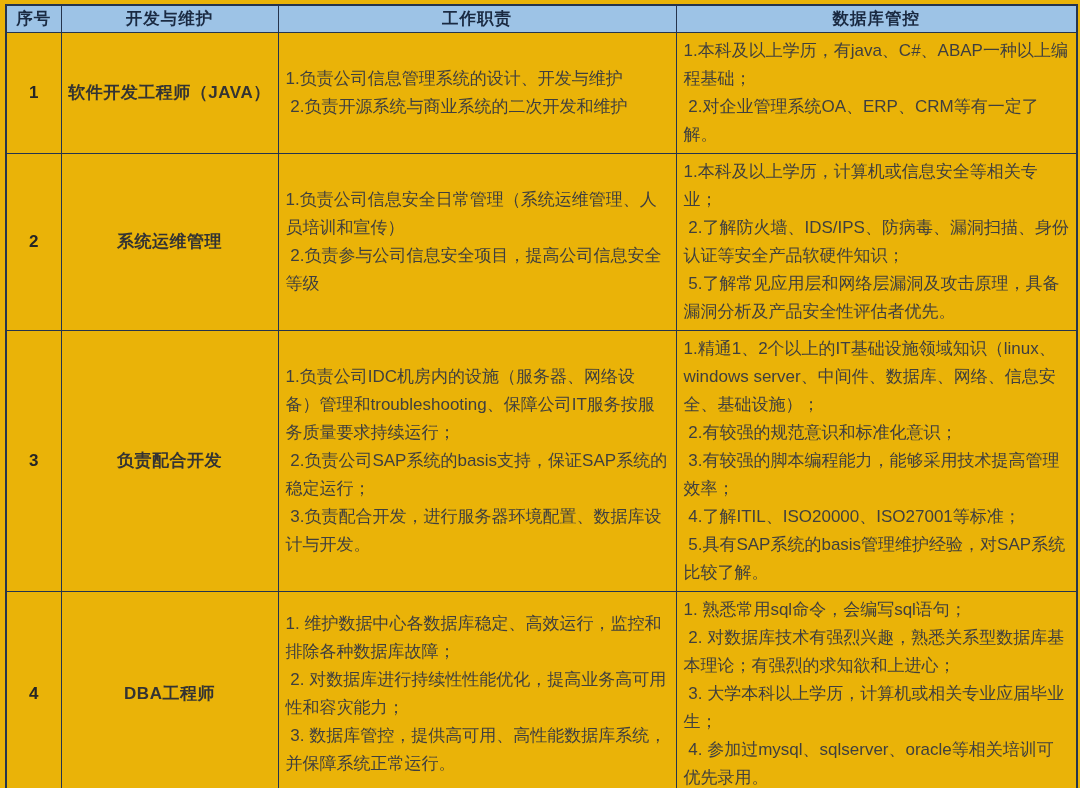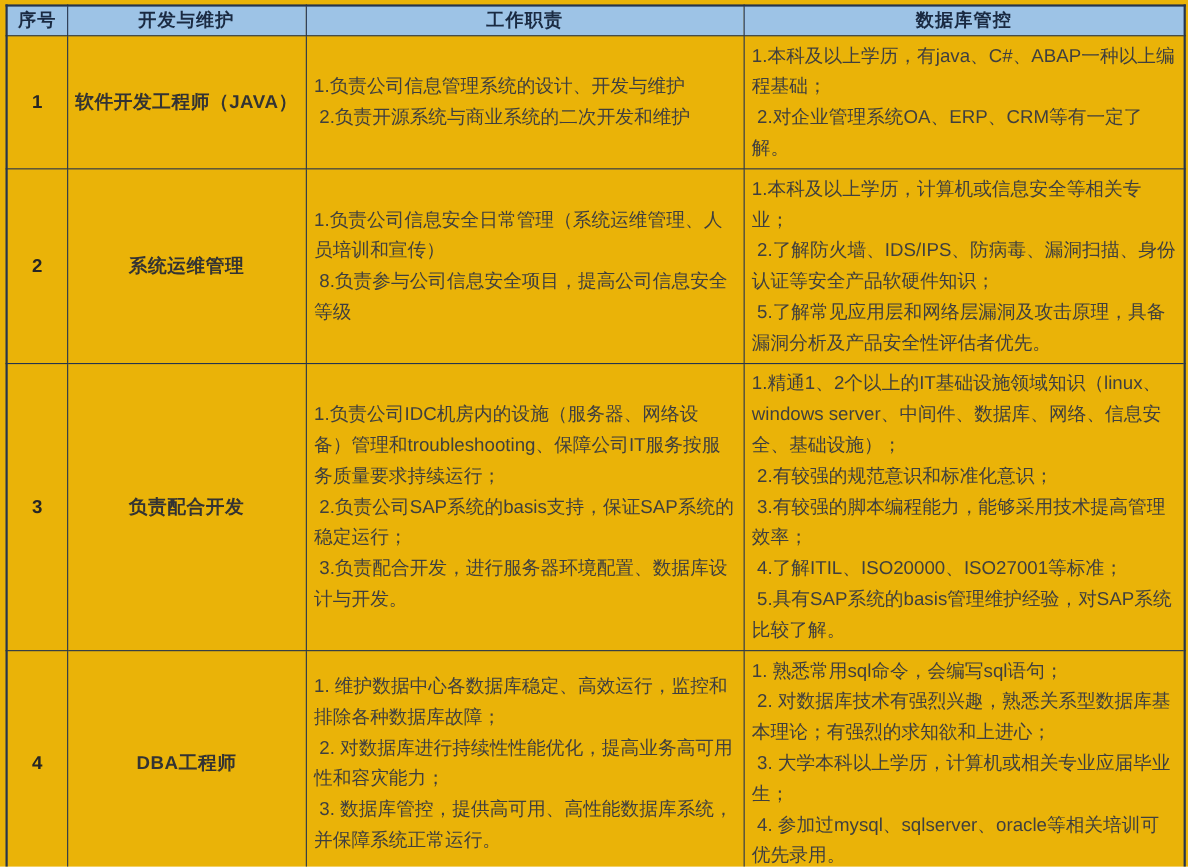--- a/index.html
+++ b/index.html
@@ -101,21 +101,21 @@
         <td class="pos-cell">软件开发工程师（JAVA）</td>
         <td class="text-cell">1.负责公司信息管理系统的设计、开发与维护
  2.负责开源系统与商业系统的二次开发和维护</td>
         <td class="text-cell">1.本科及以上学历，有java、C#、ABAP一种以上编程基础；
  2.对企业管理系统OA、ERP、CRM等有一定了解。</td>
       </tr>
       <tr class="r2">
         <td class="num-cell">2</td>
         <td class="pos-cell">系统运维管理</td>
         <td class="text-cell">1.负责公司信息安全日常管理（系统运维管理、人员培训和宣传）
- 8.负责参与公司信息安全项目，提高公司信息安全等级</td>
+ 2.负责参与公司信息安全项目，提高公司信息安全等级</td>
         <td class="text-cell">1.本科及以上学历，计算机或信息安全等相关专业；
  2.了解防火墙、IDS/IPS、防病毒、漏洞扫描、身份认证等安全产品软硬件知识；
  5.了解常见应用层和网络层漏洞及攻击原理，具备漏洞分析及产品安全性评估者优先。</td>
       </tr>
       <tr class="r3">
         <td class="num-cell">3</td>
         <td class="pos-cell">负责配合开发</td>
         <td class="text-cell">1.负责公司IDC机房内的设施（服务器、网络设备）管理和troubleshooting、保障公司IT服务按服务质量要求持续运行；
  2.负责公司SAP系统的basis支持，保证SAP系统的稳定运行；
  3.负责配合开发，进行服务器环境配置、数据库设计与开发。</td>

